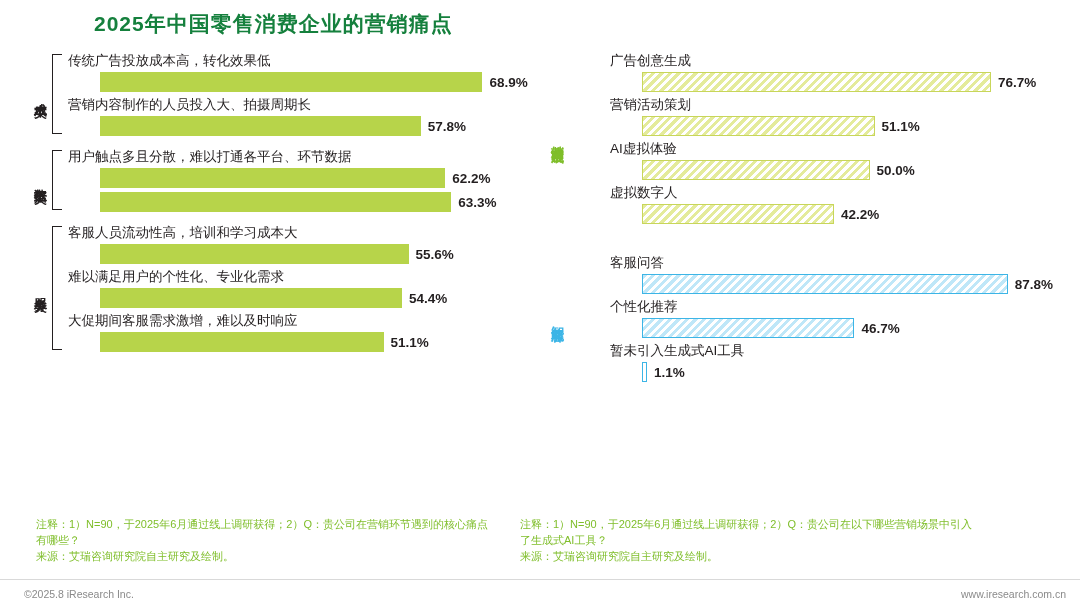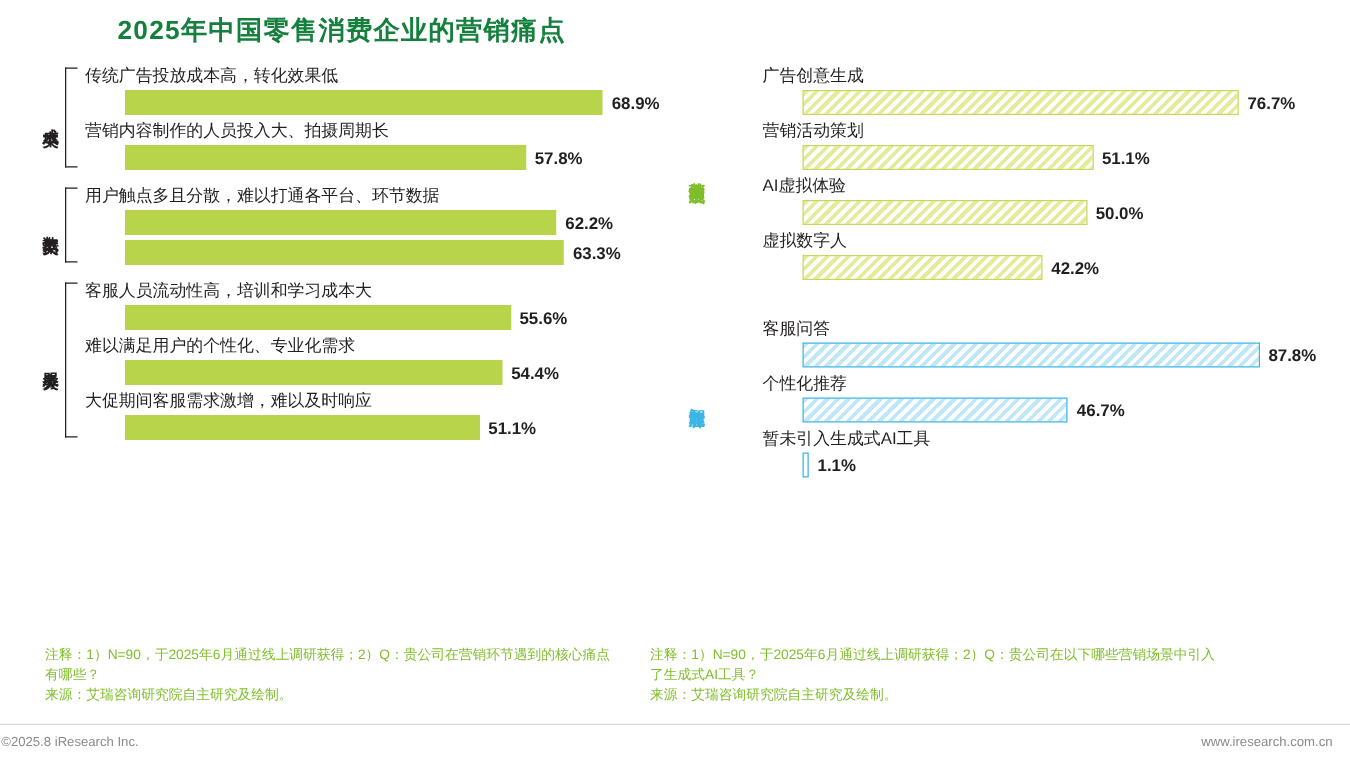--- a/index.html
+++ b/index.html
@@ -97,21 +97,21 @@
   }
   #notes-left{left:36px;top:516px;}
   #notes-right{left:520px;top:516px;}
   .notes .src{display:block;}
 
   
   #footer-line{
     position:absolute;left:0;right:0;bottom:26px;height:1px;background:#d9d9d9;
   }
   #footer-left{
-    position:absolute;left:1px;bottom:6px;
+    position:absolute;left:24px;bottom:6px;
     font-size:10.5px;color:#8a8a8a;
   }
   #footer-right{
     position:absolute;right:14px;bottom:6px;
     font-size:10.5px;color:#8a8a8a;
   }
 </style>
 </head>
 <body>
 

